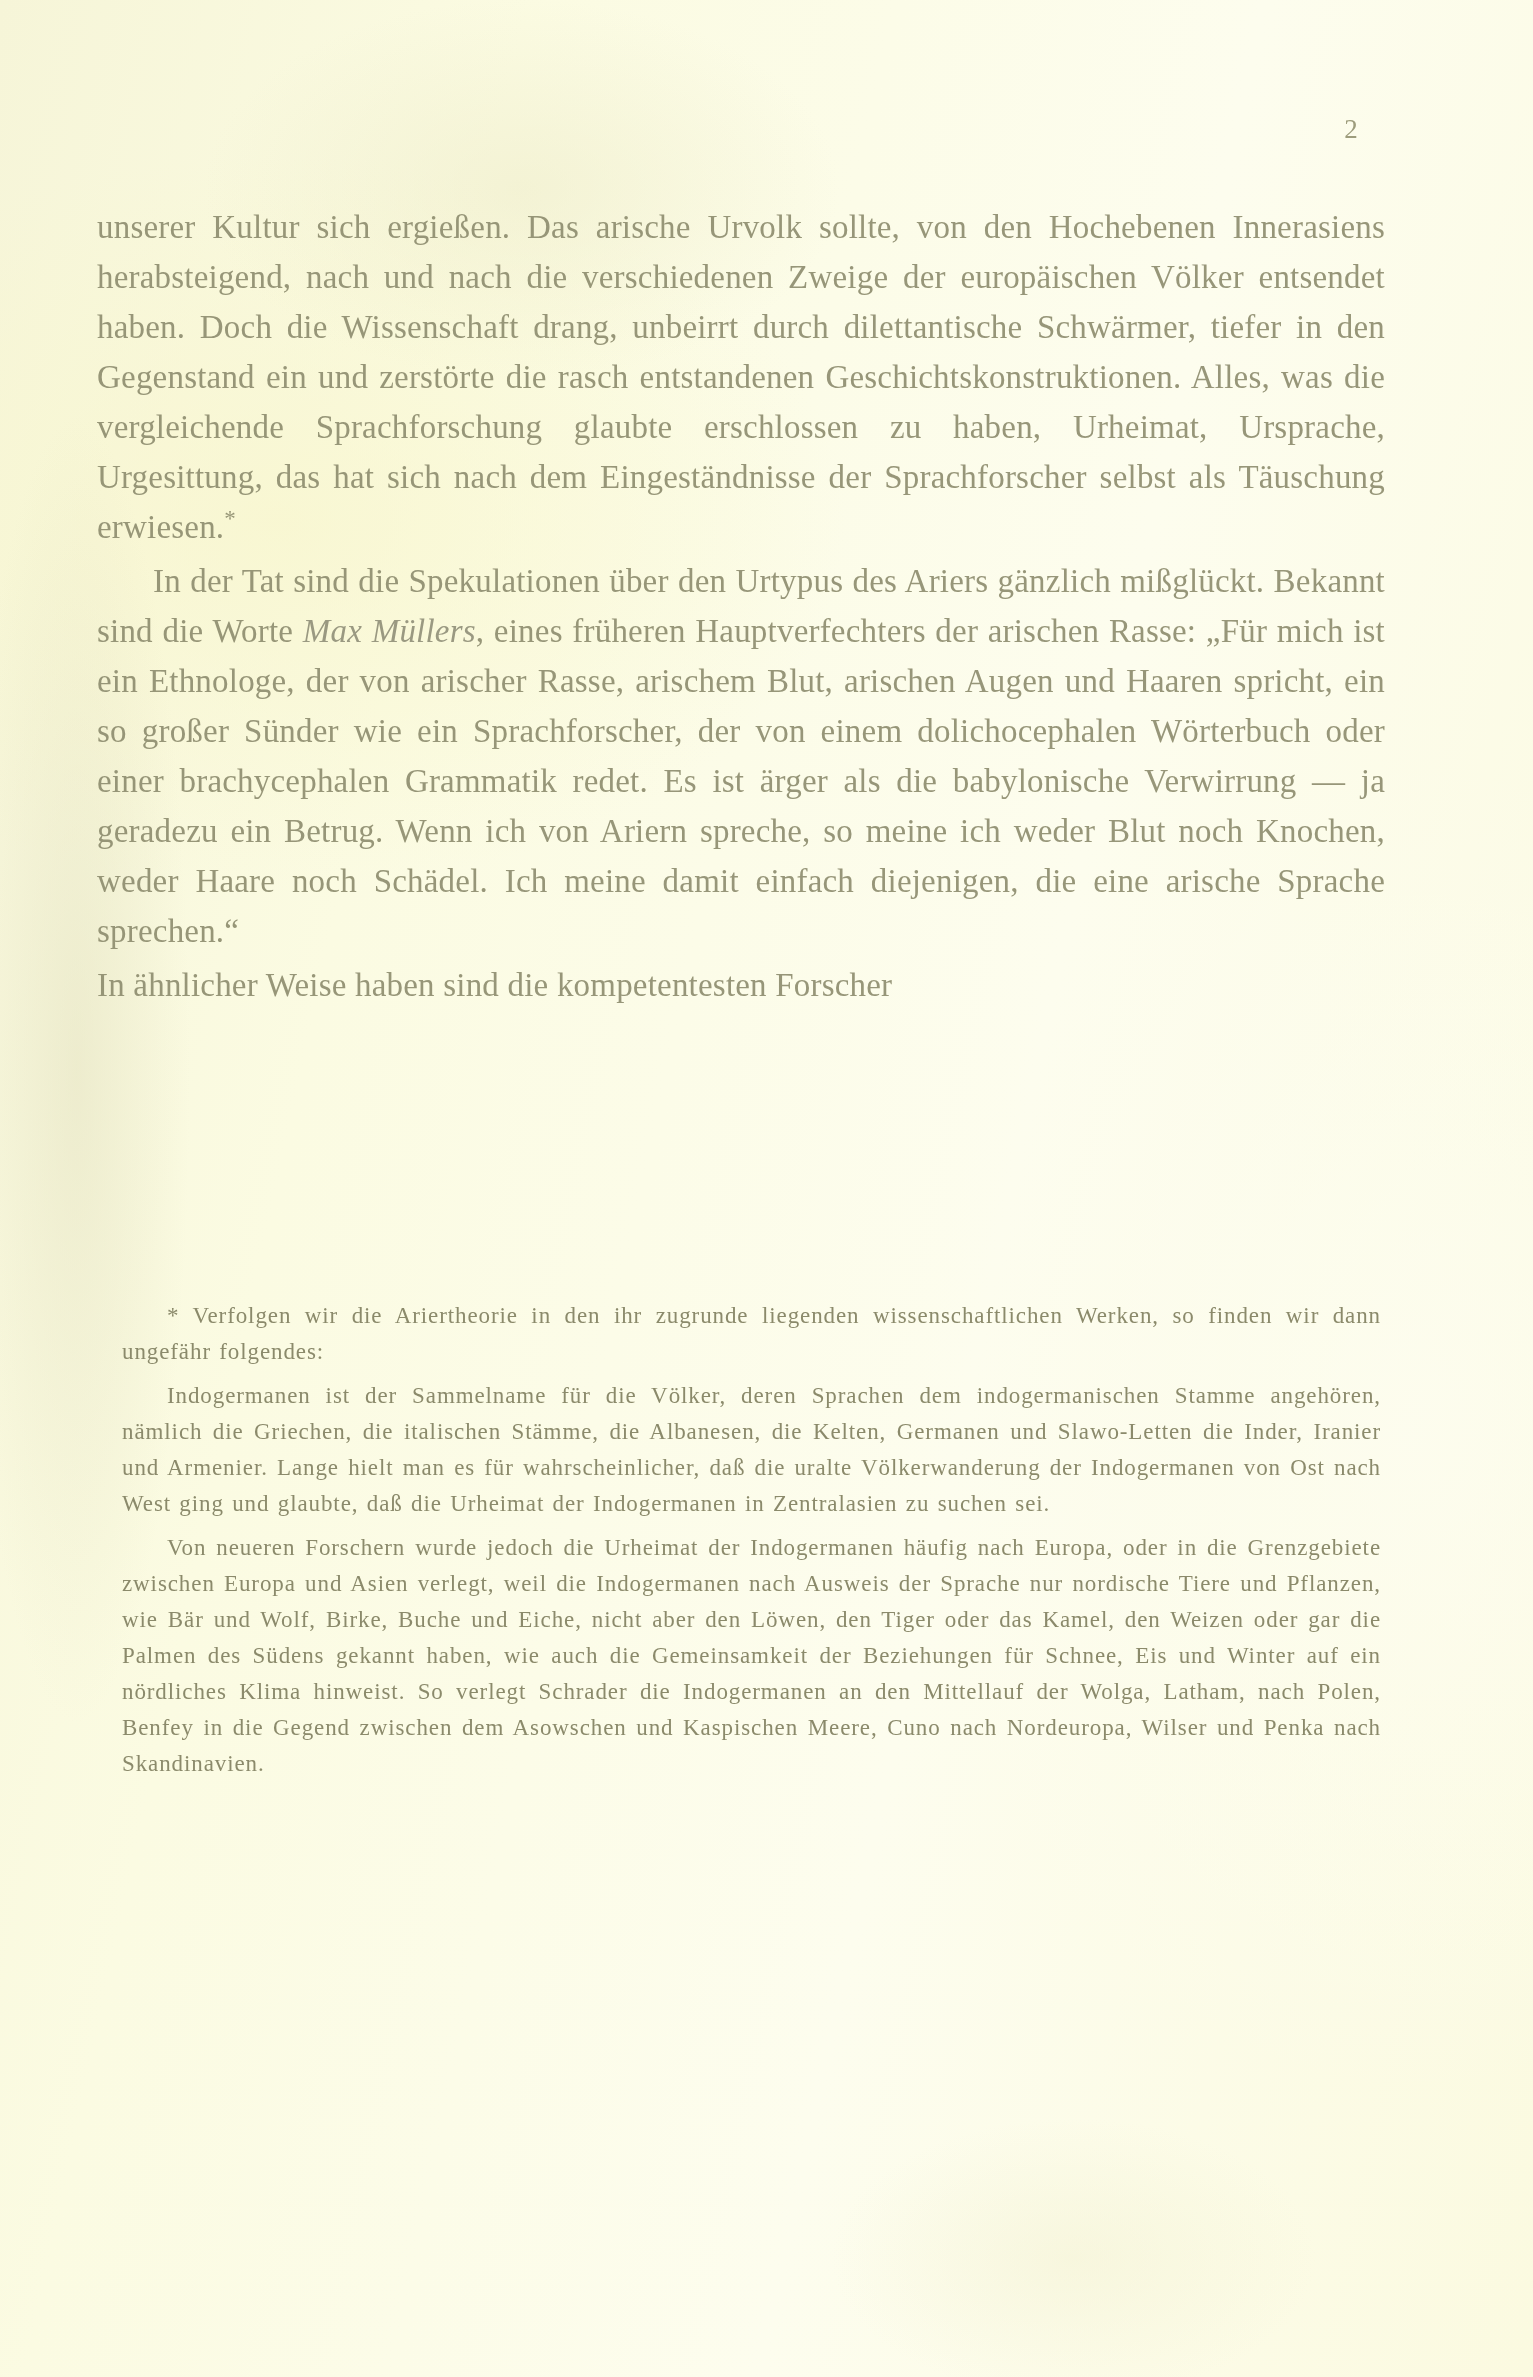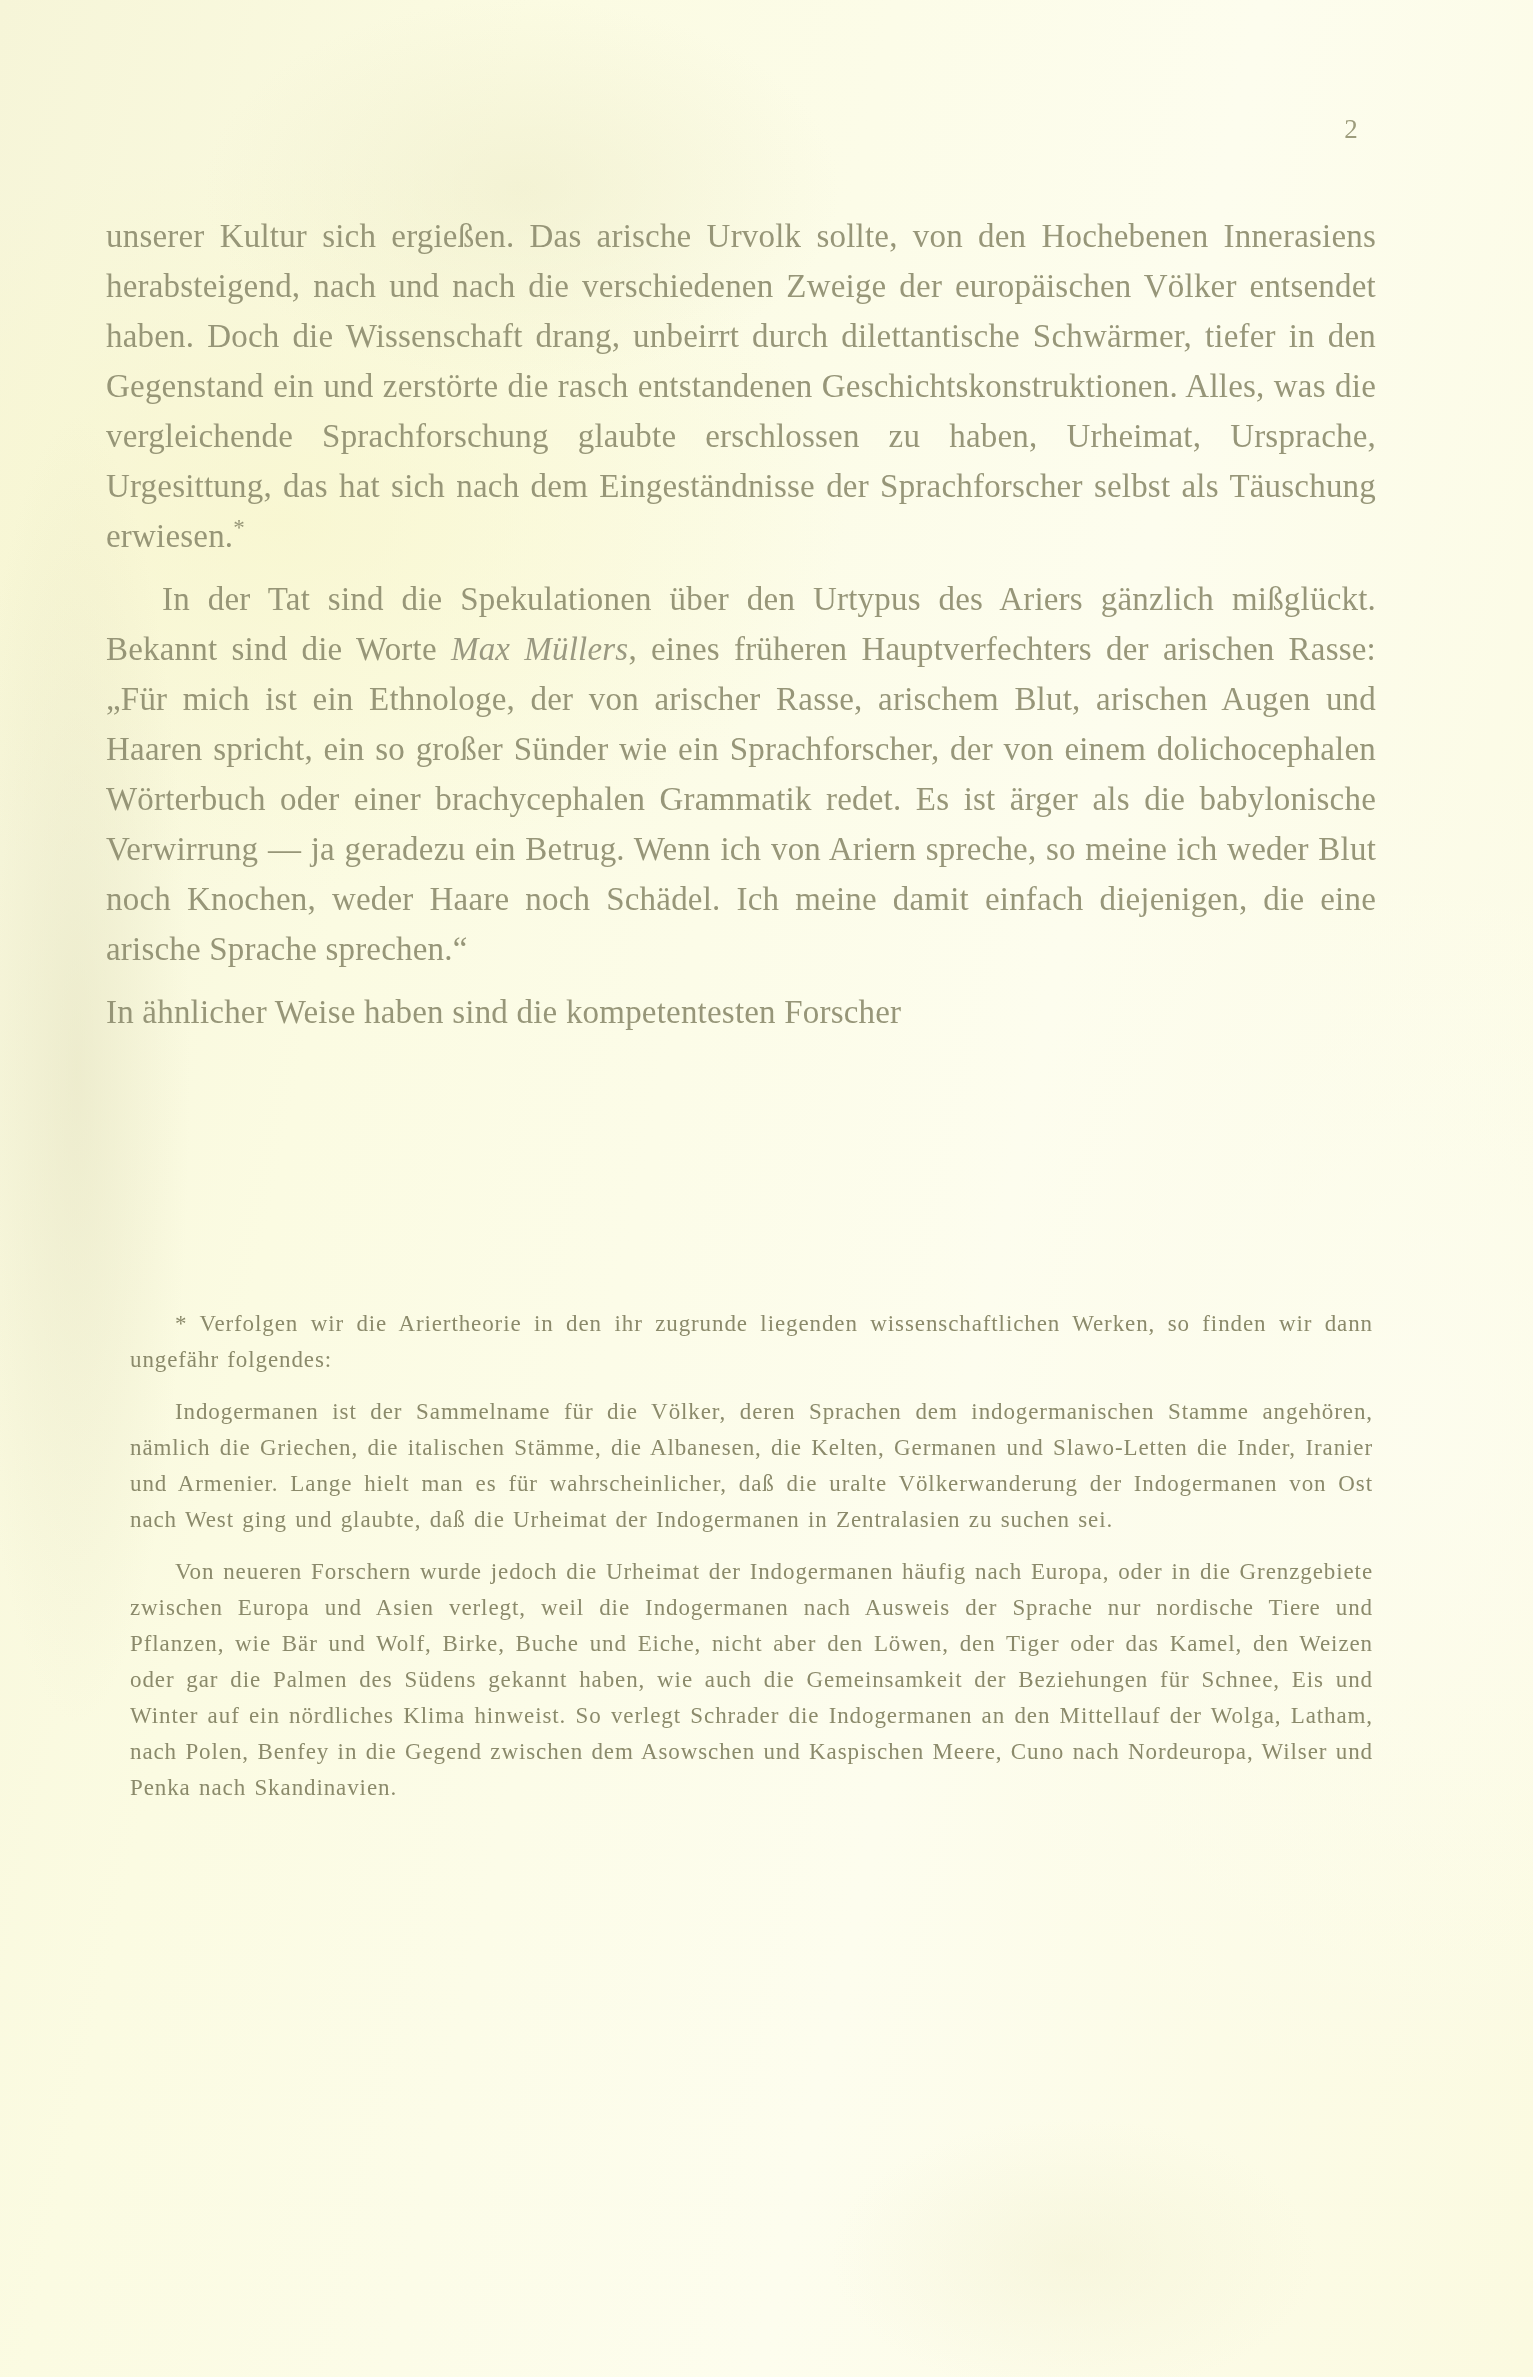--- a/index.html
+++ b/index.html
@@ -38,21 +38,21 @@
     letter-spacing: 1.2px;
     color: #9d9c7c;
   }
   .body-block {
     position: absolute;
     left: 93px;
     top: 198px;
     width: 1296px;
   }
   .para {
-    margin: 13px;
+    margin: 4px;
     text-align: justify;
     text-justify: inter-word;
     font-size: 33px;
     line-height: 50px;
     letter-spacing: 0.2px;
     color: #8f8e70;
   }
   .para.indent { text-indent: 56px; }
   .para em {
     font-style: italic;
@@ -65,21 +65,21 @@
   }
   .footnote-block {
     position: absolute;
     left: 114px;
     top: 1290px;
     width: 1275px;
     font-size: 23px;
     line-height: 36px;
   }
   .fn-para {
-    margin: 16px;
+    margin: 8px;
     text-align: justify;
     text-justify: inter-word;
     letter-spacing: 0.9px;
     word-spacing: 1.7px;
     color: #8b8a6b;
   }
   .fn-para.indent { text-indent: 45px; }
   .fn-star {
     letter-spacing: 0.9px;
   }

